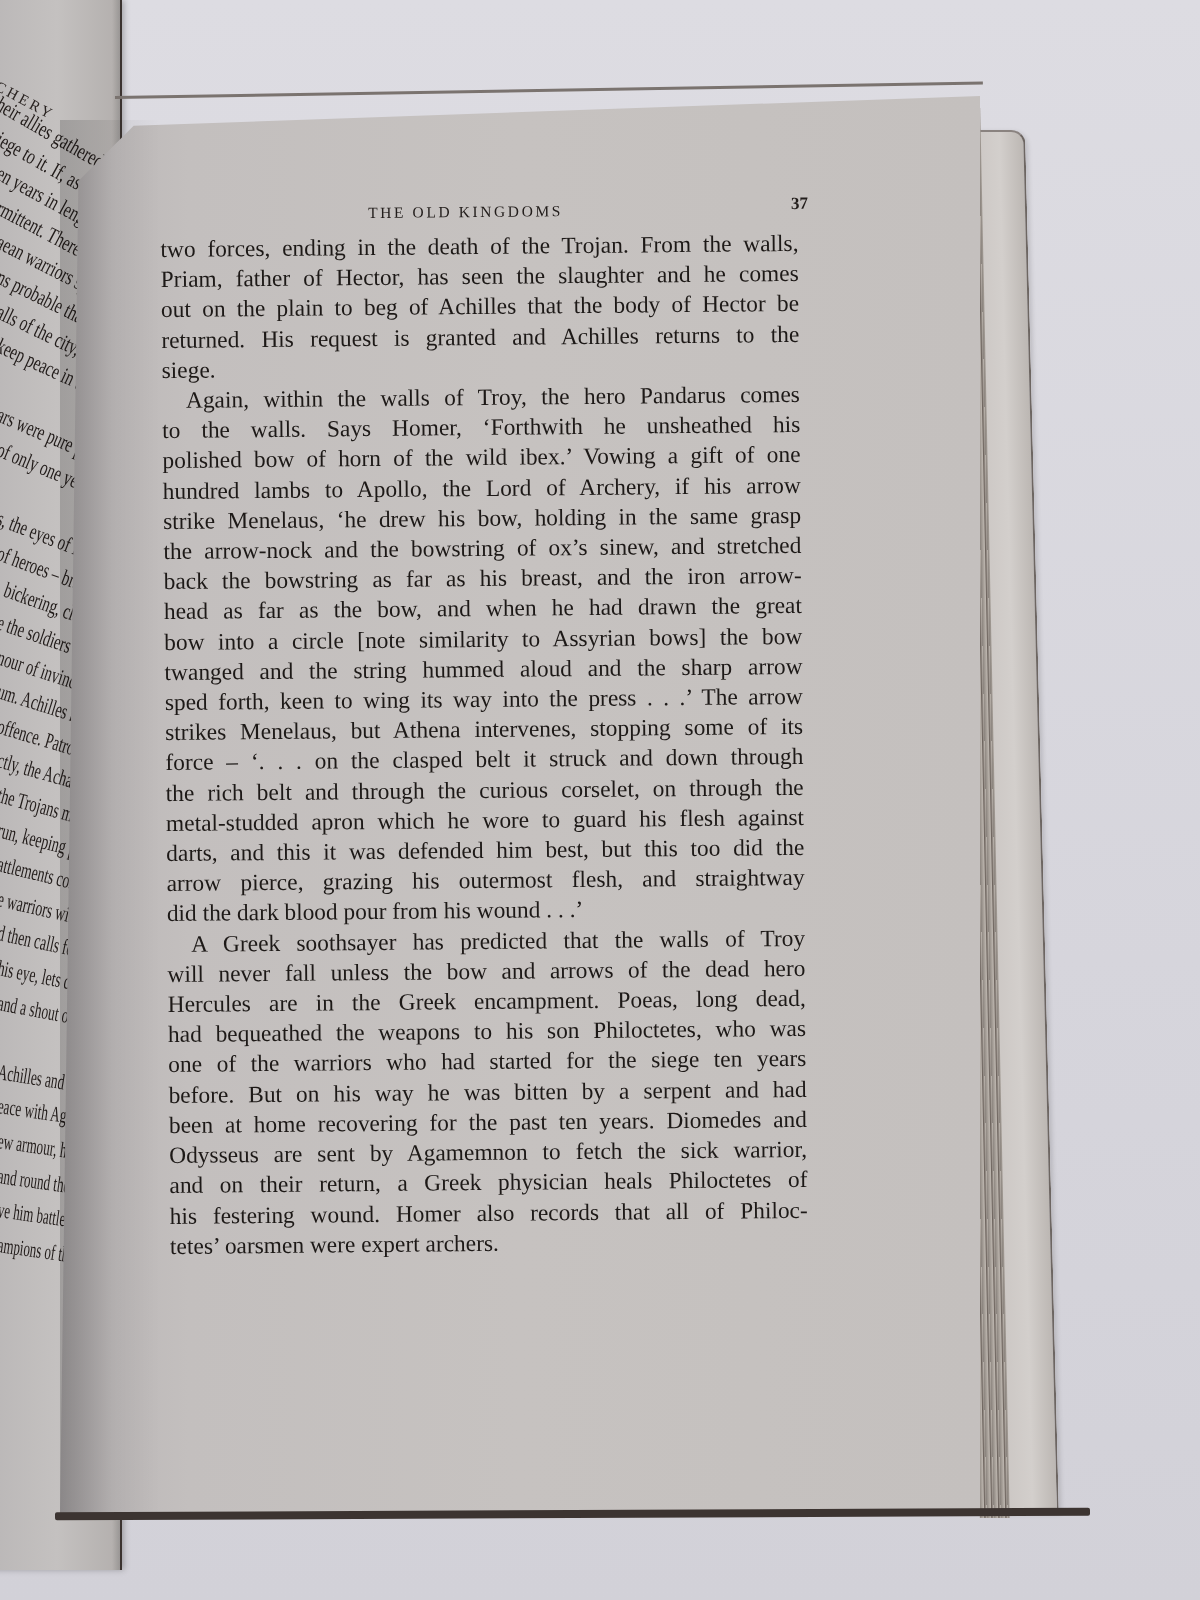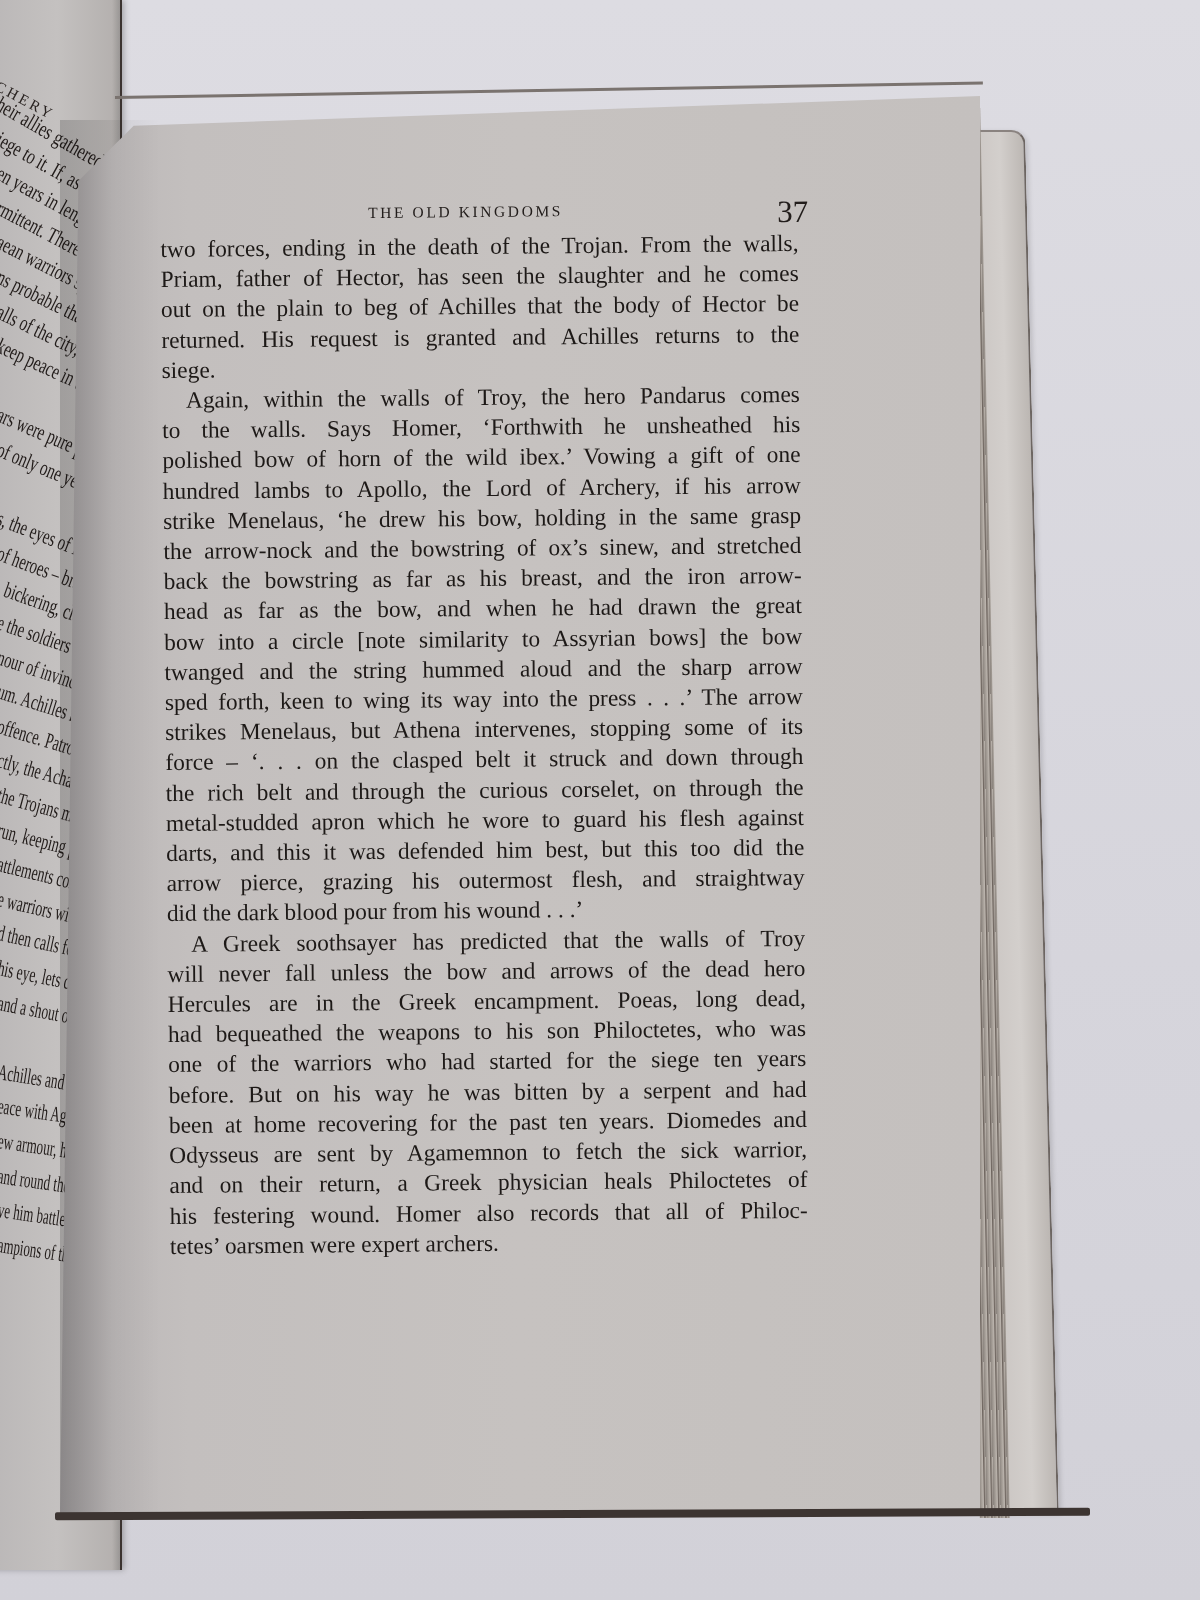--- a/index.html
+++ b/index.html
@@ -123,22 +123,23 @@
   .running-title {
     position: absolute;
     left: 208px; top: 6px;
     font-size: 15.5px;
     letter-spacing: 2.6px;
     color: #221d1b;
   }
   .page-number {
     position: absolute;
     right: 52px; top: 0px;
-    font-size: 31px;
+    font-size: 17px;
     color: #221d1b;
+    font-weight: bold;
   }
   .line {
     display: block;
     font-size: 23.4px;
     line-height: 30.2px;
     white-space: nowrap;
     text-align: justify;
     text-align-last: justify;
     width: 638px;
     color: #1d1917;

